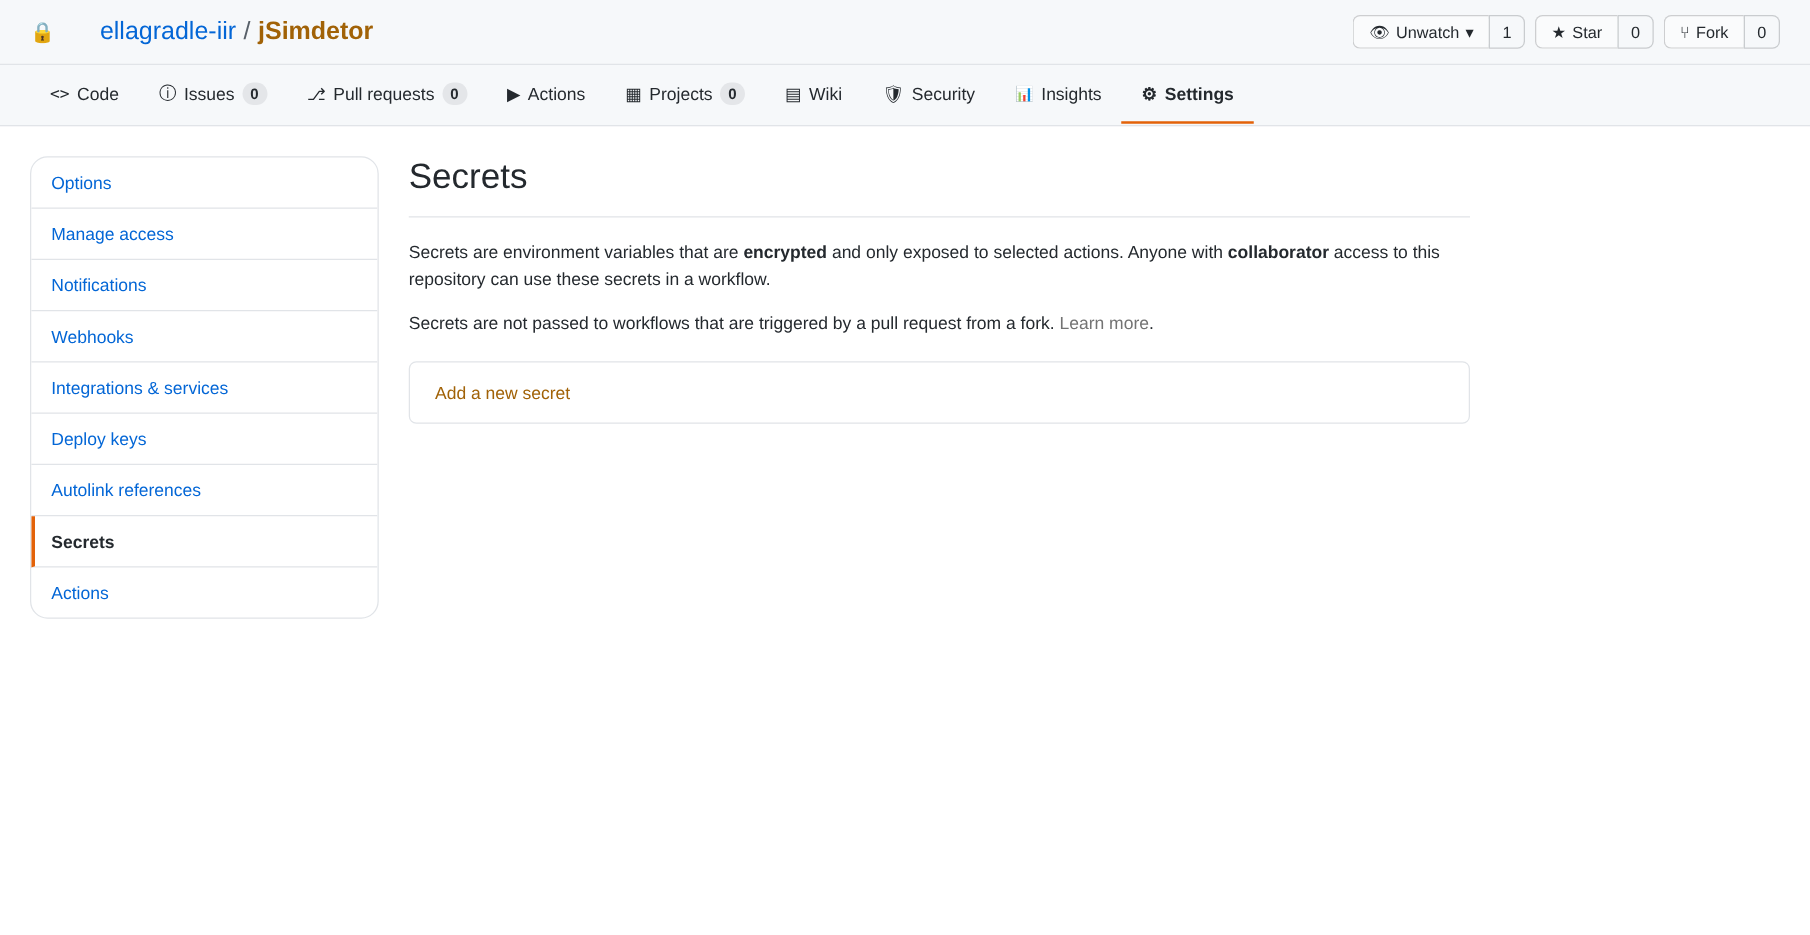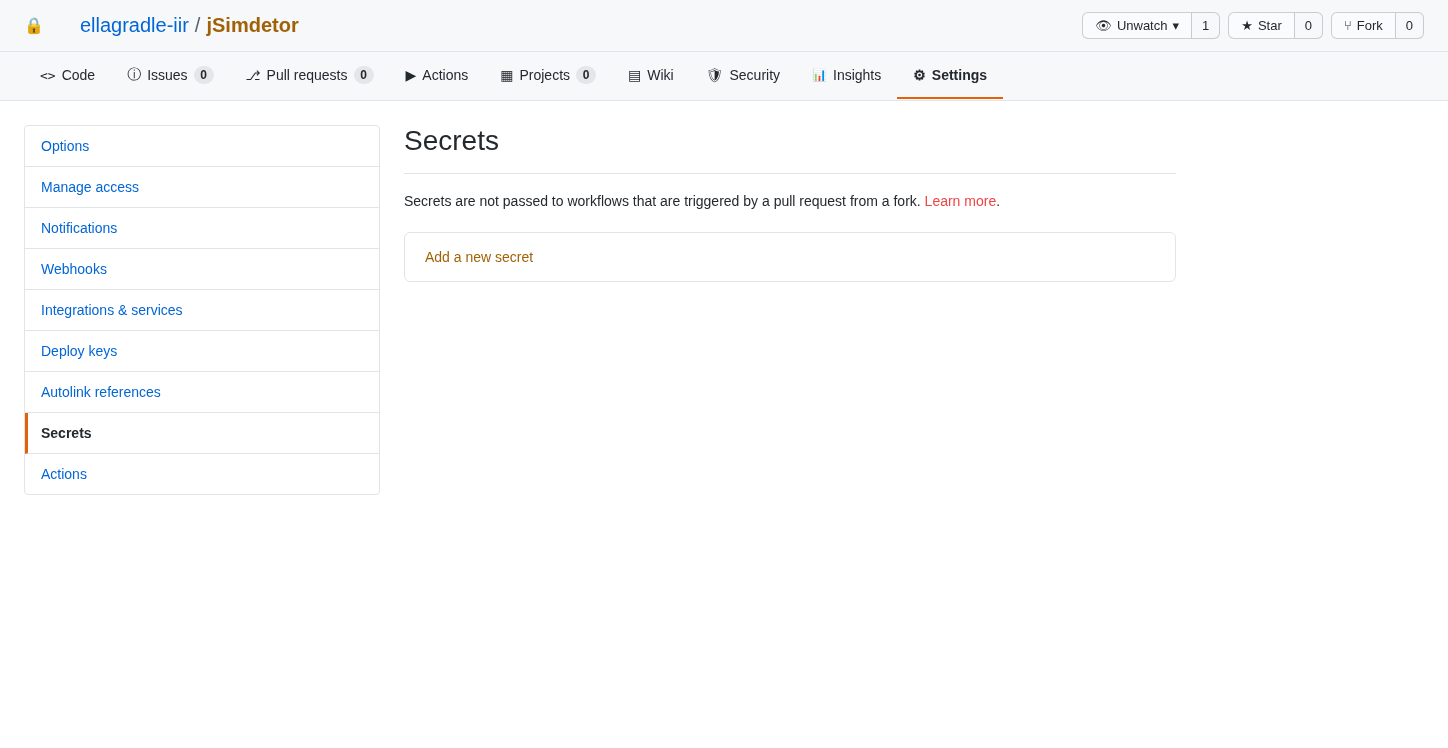--- a/index.html
+++ b/index.html
@@ -122,24 +122,24 @@
     
     .main-content {
       display: flex;
       padding: 24px 24px;
       gap: 24px;
       max-width: 1200px;
     }
 
     
     .sidebar {
-      width: 356px;
+      width: 279px;
       flex-shrink: 0;
       border: 1px solid #e1e4e8;
-      border-radius: 4px;
+      border-radius: 14px;
       overflow: hidden;
       align-self: flex-start;
     }
     .sidebar-item {
       display: block;
       padding: 12px 16px;
       font-size: 14px;
       color: #0366d6;
       text-decoration: none;
       border-bottom: 1px solid #e1e4e8;
@@ -288,23 +288,26 @@
     <a class="sidebar-item">Integrations &amp; services</a>
     <a class="sidebar-item">Deploy keys</a>
     <a class="sidebar-item">Autolink references</a>
     <a class="sidebar-item active">Secrets</a>
     <a class="sidebar-item">Actions</a>
   </aside>
 
   <main class="content-area">
     <h1 class="page-title">Secrets</h1>
 
-
     <p class="description">
-      <span>Secrets are not passed to workflows that are triggered by a pull request from a fork. </span><a href="#" style="color:#ef4444; text-decoration:none;">Learn more</a><span>.</span>
+      <span>Secrets are environment variables that are </span><b>encrypted</b><span> and only exposed to selected actions. Anyone with </span><b>collaborator</b><span> access to this repository can use these secrets in a workflow.</span>
+    </p>
+
+    <p class="description">
+      <span>Secrets are not passed to workflows that are triggered by a pull request from a fork. </span><a href="#" style="color:#737373; text-decoration:none;">Learn more</a><span>.</span>
     </p>
 
     <div class="add-secret-box">
       <a class="add-secret-link" href="#">Add a new secret</a>
     </div>
   </main>
 
 </div>
 
 </body></html>

